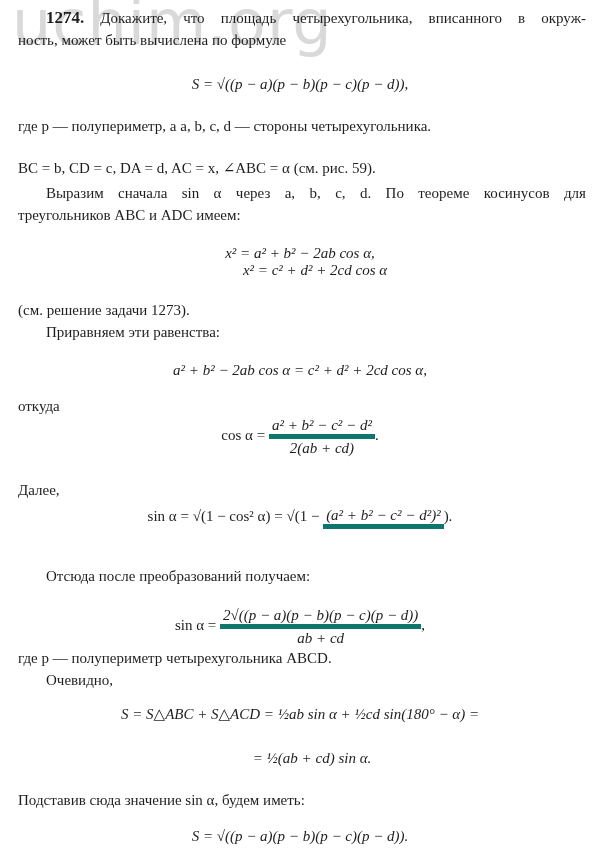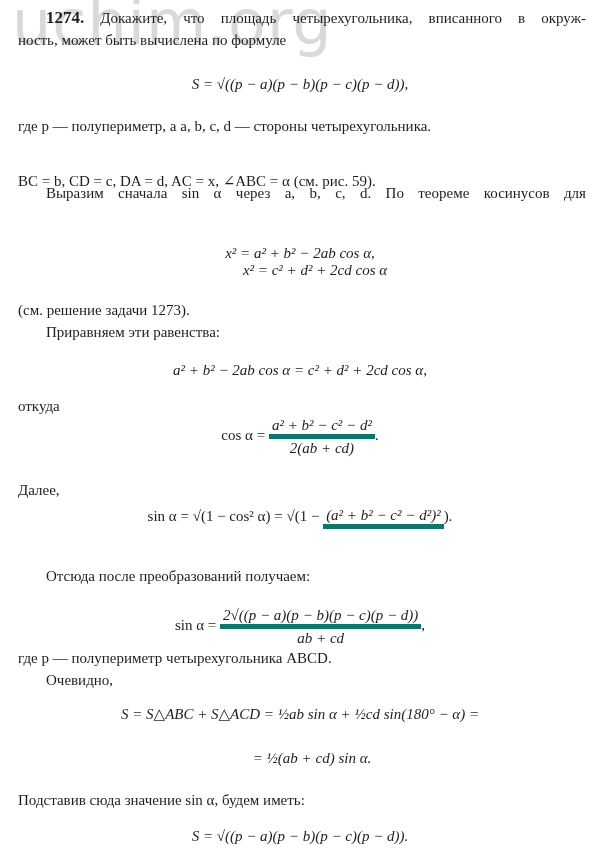--- a/index.html
+++ b/index.html
@@ -35,22 +35,23 @@
   <div class="line ind just" style="top:8px">
     <span class="num">1274.</span>
     <span>Докажите, что площадь четырехугольника, вписанного в окруж-</span>
   </div>
   <div class="line" style="top:30px">ность, может быть вычислена по формуле</div>
 
   <div class="line center" style="top:74px; font-style:italic;">S = √((p − a)(p − b)(p − c)(p − d)),</div>
 
   <div class="line" style="top:116px">где p — полупериметр, а a, b, c, d — стороны четырехугольника.</div>
 
-  <div class="line" style="top:171px">BC = b, CD = c, DA = d, AC = x, ∠ABC = α (см. рис. 59).</div>
+  <div class="line" style="top:158px">BC = b, CD = c, DA = d, AC = x, ∠ABC = α (см. рис. 59).</div>
   <div class="line ind just" style="top:183px">Выразим сначала sin α через a, b, c, d. По теореме косинусов для</div>
+  <div class="line" style="top:205px">треугольников ABC и ADC имеем:</div>
 
   <div class="line center" style="top:243px; font-style:italic;">x² = a² + b² − 2ab cos α,</div>
   <div class="line center" style="top:260px; font-style:italic;padding-left:30px;">x² = c² + d² + 2cd cos α</div>
 
   <div class="line" style="top:300px">(см. решение задачи 1273).</div>
   <div class="line ind" style="top:322px">Приравняем эти равенства:</div>
 
   <div class="line center" style="top:360px; font-style:italic;">a² + b² − 2ab cos α = c² + d² + 2cd cos α,</div>
 
   <div class="line" style="top:396px">откуда</div>

